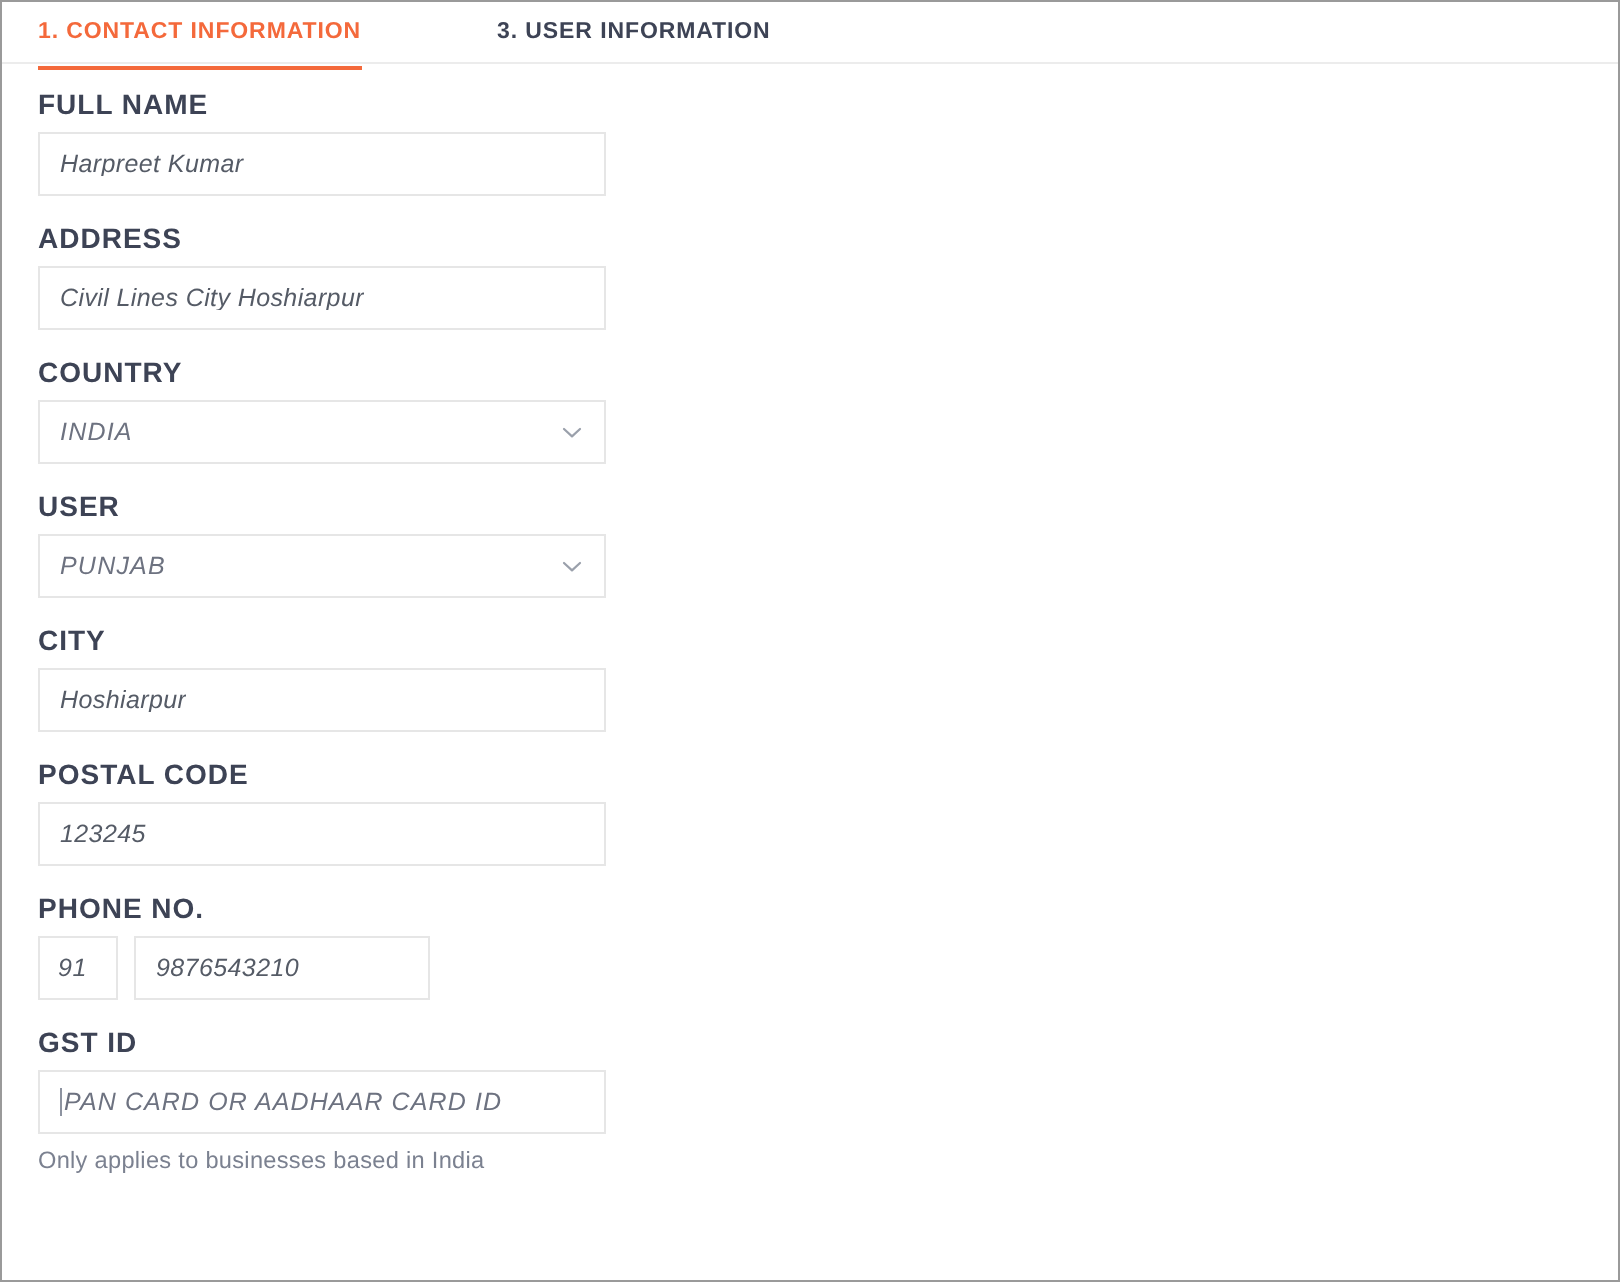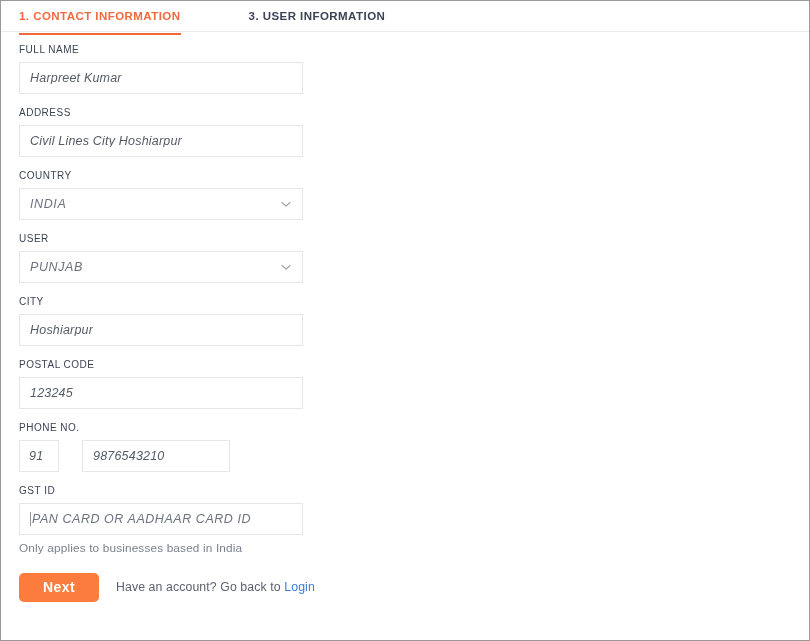--- a/index.html
+++ b/index.html
@@ -70,22 +70,22 @@
     padding: 0 0 0 18px;
   }
   .field {
     margin-top: 14px;
   }
   .field:first-child {
     margin-top: 13px;
   }
   .flabel {
     display: block;
-    font-size: 10px;
-    font-weight: normal;
+    font-size: 14px;
+    font-weight: bold;
     color: #3d4355;
     letter-spacing: 0.5px;
     margin-bottom: 7px;
     line-height: 1;
   }
   .control {
     position: relative;
     width: 284px;
     height: 32px;
     box-sizing: border-box;
@@ -126,21 +126,21 @@
   }
   .control.cc {
     width: 40px;
   }
   .control.cc .val {
     padding-left: 9px;
     letter-spacing: 0.3px;
   }
   .control.pnum {
     width: 148px;
-    margin-left: 23px;
+    margin-left: 8px;
   }
 
   
   .control.gst .val {
     color: #6d7280;
     letter-spacing: 0.55px;
     display: flex;
     align-items: center;
   }
   .caret {
@@ -273,22 +273,15 @@
       <span class="flabel">GST ID</span>
       <div class="control gst">
         <span class="val">
           <i class="caret"></i>
             <span>PAN CARD OR AADHAAR CARD ID</span>
         </span>
       </div>
       <div class="helper">Only applies to businesses based in India</div>
     </div>
 
-    <div class="footer">
-      <button class="next-btn">Next</button>
-      <span class="acct">
-        <span>Have an account? Go back to</span>
-        <a class="login-link">Login</a>
-      </span>
-    </div>
 
   </div>
 </div>
 
 </body></html>

